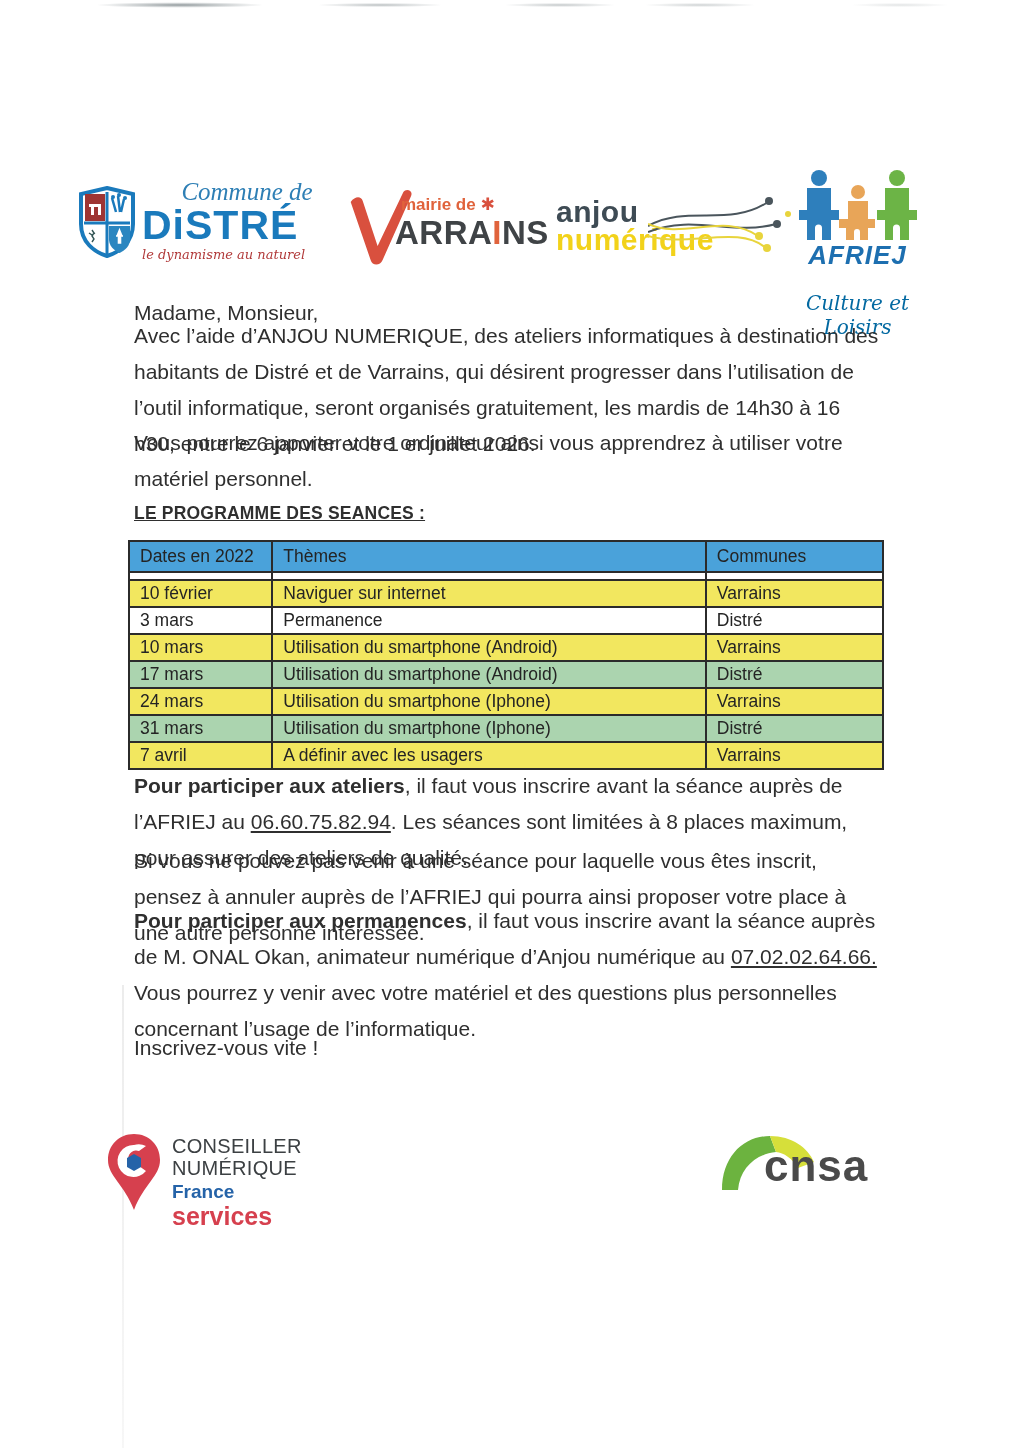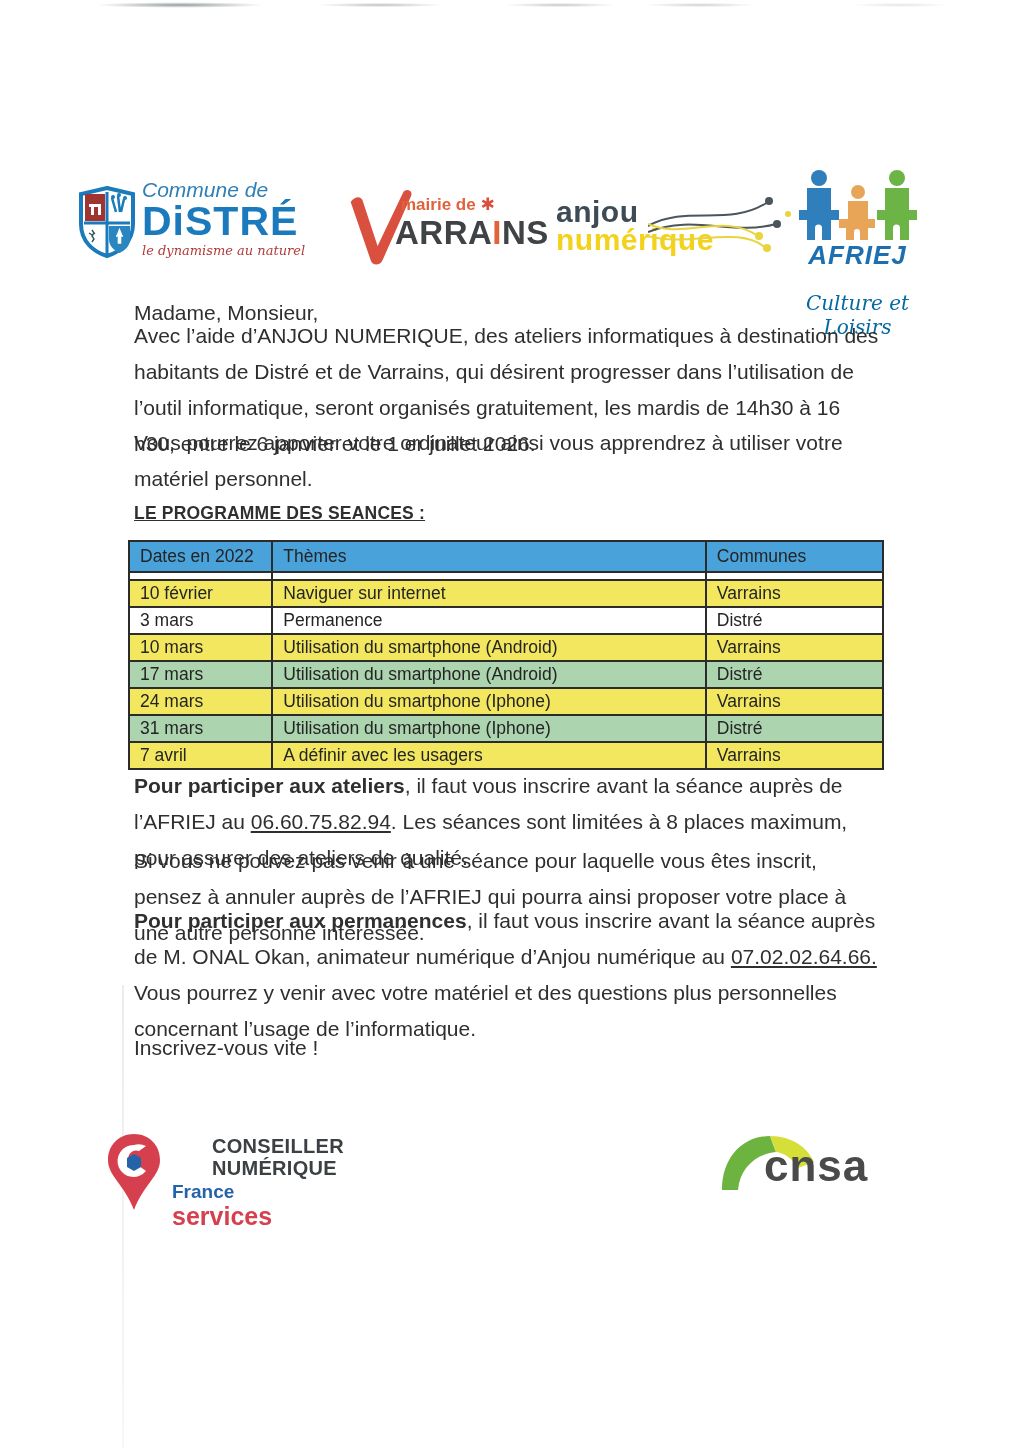--- a/index.html
+++ b/index.html
@@ -28,21 +28,21 @@
     background: linear-gradient(to bottom, rgba(150,150,150,.18), rgba(150,150,150,.08));
   }
 
   
   .logos { position: absolute; top: 170px; left: 78px; width: 860px; height: 130px; }
 
   
   .logo-distre { position: absolute; left: 0; top: 8px; width: 260px; }
   .distre-shield { position: absolute; left: 0; top: 8px; width: 58px; height: 72px; }
   .distre-text { position: absolute; left: 64px; top: 0; width: 210px; }
-  .distre-commune { color: #2e7fb5; font-size: 21px; font-style: italic; font-family: Liberation Sans, sans-serif; }
+  .distre-commune { color: #2e7fb5; font-size: 25px; font-style: italic; font-family: Liberation Serif, serif; text-align: center; }
   .distre-name { color: #1a7abc; font-size: 41px; font-weight: bold; letter-spacing: 1px; line-height: .95; font-family: "Liberation Sans", sans-serif; }
   .distre-tagline { color: #b13a3a; font-size: 13px; font-style: italic; margin-top: 2px; font-family: "DejaVu Serif", serif; }
 
   
   .logo-varrains { position: absolute; left: 265px; top: 18px; width: 210px; height: 80px; }
   .varrains-v {
     position: absolute; left: 0; top: 0; width: 66px; height: 76px;
     color: #d9503e; font-size: 92px; font-weight: bold; line-height: 70px;
     font-family: "DejaVu Serif", serif; transform: skewX(-4deg);
   }
@@ -86,21 +86,21 @@
   tr.artifact-row td { height: 8px; padding: 0; border-top: none; border-bottom: none; background: #fff; }
 
   .pp1 { top: 768px; }
   .pp2 { top: 843px; }
   .pp3 { top: 903px; }
   .pp4 { top: 1030px; }
 
   
   .logo-cn { position: absolute; left: 104px; top: 1132px; width: 260px; height: 110px; }
   .cn-text { position: absolute; left: 68px; top: 3px; line-height: 1.1; }
-  .cn-line1 { color: #3c4043; font-size: 20px; font-weight: bold; letter-spacing: .3px; margin-left: 40px; }
+  .cn-line1 { color: #3c4043; font-size: 20px; font-weight: normal; letter-spacing: .3px; }
   .cn-france { color: #2563a8; font-size: 19px; font-weight: bold; margin-top: 3px; }
   .cn-services { color: #d6404e; font-size: 25px; font-weight: bold; }
 
   .logo-cnsa { position: absolute; left: 718px; top: 1128px; width: 200px; height: 110px; }
   .cnsa-name { position: absolute; left: 46px; top: 16px; color: #4a4a4a; font-size: 44px; font-weight: bold; letter-spacing: 1px; line-height: 1; font-family: "Liberation Sans", sans-serif; }
   .cnsa-sub { position: absolute; left: 0px; top: 72px; width: 200px; text-align: center; color: #3a3a3a; font-size: 13px; font-weight: bold; line-height: 1.25; }
   .cnsa-sub .l1 { font-weight: bold; }
 </style>
 </head>
 <body>

